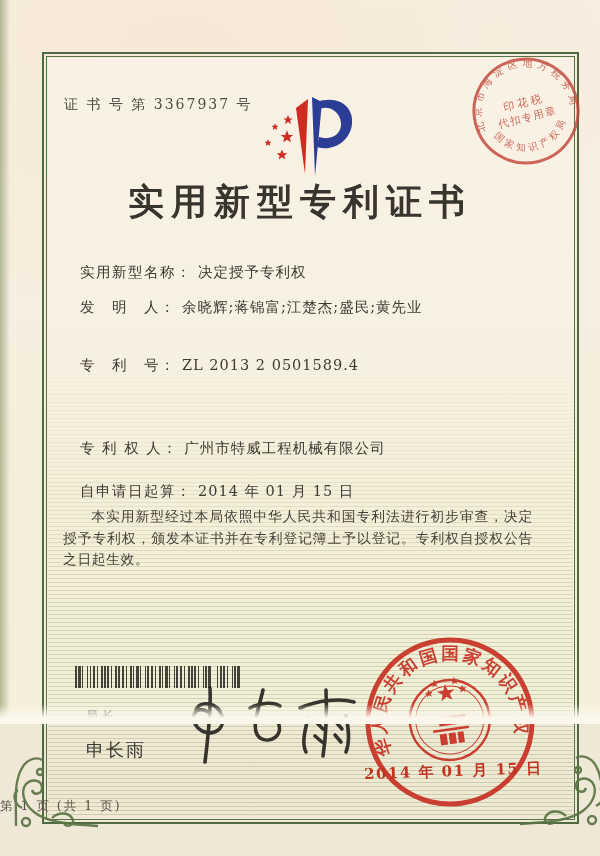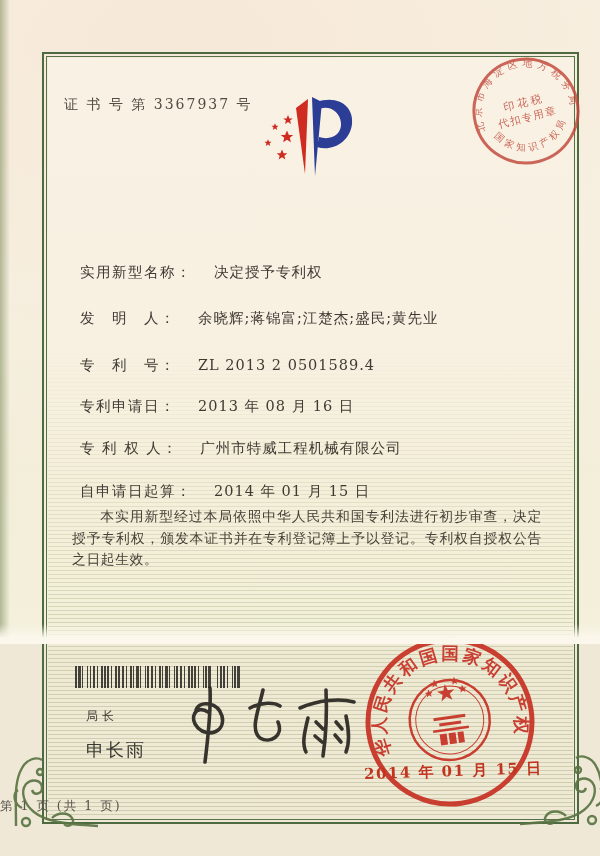--- a/index.html
+++ b/index.html
@@ -2,21 +2,21 @@
 <html><head>
 <meta charset="utf-8">
 <style>
   html,body{margin:0;padding:0;}
   body{
     width:600px;height:856px;overflow:hidden;
     font-family:"DejaVu Serif","Liberation Serif",serif;
     background:#efe8d6;
   }
   .photo{
-    position:relative;width:600px;height:644px;
+    position:relative;width:600px;height:724px;
     background:
       radial-gradient(900px 500px at 30% 6%, rgba(247,226,209,.55), rgba(247,226,209,0) 62%),
       linear-gradient(180deg,#f7f0e1 0%,#f6efdf 45%,#f3eeda 72%,#f4f0dc 100%);
   }
   
   .edge-left{position:absolute;left:0;top:0;bottom:0;width:10px;z-index:40;
     background:linear-gradient(90deg,rgba(96,116,62,.45),rgba(96,116,62,0));}
   .edge-bottom{position:absolute;left:0;right:0;bottom:0;height:20px;z-index:40;
     background:linear-gradient(180deg,rgba(252,249,238,0),#fbf7ec 70%);}
 
@@ -32,24 +32,24 @@
   .cert-no{position:absolute;left:64px;top:96px;z-index:5;
     font-size:14px;letter-spacing:2px;color:#514b42;white-space:nowrap;}
 
   .logo{position:absolute;left:256px;top:94px;z-index:5;}
 
   .title{position:absolute;left:0;right:0;top:178px;z-index:5;text-align:center;
     font-size:36px;font-weight:700;letter-spacing:7px;color:#38342e;white-space:nowrap;}
 
   .row{position:absolute;left:80px;z-index:5;white-space:nowrap;
     font-size:14.5px;color:#3f3a33;}
-  .row .label{letter-spacing:1.5px;margin-right:22px;}
+  .row .label{letter-spacing:1.5px;margin-right:6px;}
   .row .value{letter-spacing:1px;}
 
-  .paragraphs{position:absolute;left:72px;top:506px;width:470px;z-index:5;}
+  .paragraphs{position:absolute;left:63px;top:506px;width:470px;z-index:5;}
   .paragraphs p{margin:0 0 3px 0;text-indent:2.05em;text-align:justify;
     font-size:13.8px;line-height:1.56;letter-spacing:.6px;color:#474038;}
 
   .barcode{position:absolute;left:75px;top:666px;width:170px;height:22px;z-index:5;opacity:.85;
     background:repeating-linear-gradient(90deg,
       #26241f 0 1.5px,transparent 1.5px 3px,
       #26241f 3px 5.5px,transparent 5.5px 7px,
       #26241f 7px 8px,transparent 8px 11.5px,
       #26241f 11.5px 13px,transparent 13px 14.5px);}
 
@@ -112,32 +112,30 @@
         <textPath href="#taxTop" startOffset="50%" text-anchor="middle">北京市海淀区地方税务局</textPath>
       </text>
       <text font-size="9.5" letter-spacing="3.5">
         <textPath href="#taxBottom" startOffset="50%" text-anchor="middle">国家知识产权局</textPath>
       </text>
       <text x="63" y="58" text-anchor="middle" font-size="11" letter-spacing="3">印花税</text>
       <text x="63" y="73" text-anchor="middle" font-size="10.5" letter-spacing="1.5">代扣专用章</text>
     </g>
   </svg>
 
+  <div class="title">实用新型专利证书</div>
 
   <div class="row" style="top:263px">
     <span class="label">实用新型名称：</span><span class="value">决定授予专利权</span>
   </div>
-  <div class="row" style="top:309px">
+  <div class="row" style="top:298px">
     <span class="label">发　明　人：</span><span class="value">余晓辉;蒋锦富;江楚杰;盛民;黄先业</span>
   </div>
   <div class="row" style="top:356px">
     <span class="label">专　利　号：</span><span class="value">ZL 2013 2 0501589.4</span>
-  </div>
-  <div class="row" style="top:397px">
-    <span class="label">专利申请日：</span><span class="value">2013 年 08 月 16 日</span>
   </div>
   <div class="row" style="top:439px">
     <span class="label">专 利 权 人：</span><span class="value">广州市特威工程机械有限公司</span>
   </div>
   <div class="row" style="top:482px">
     <span class="label">自申请日起算：</span><span class="value">2014 年 01 月 15 日</span>
   </div>
 
   <div class="paragraphs">
     <p>本实用新型经过本局依照中华人民共和国专利法进行初步审查，决定授予专利权，颁发本证书并在专利登记簿上予以登记。专利权自授权公告之日起生效。</p>

